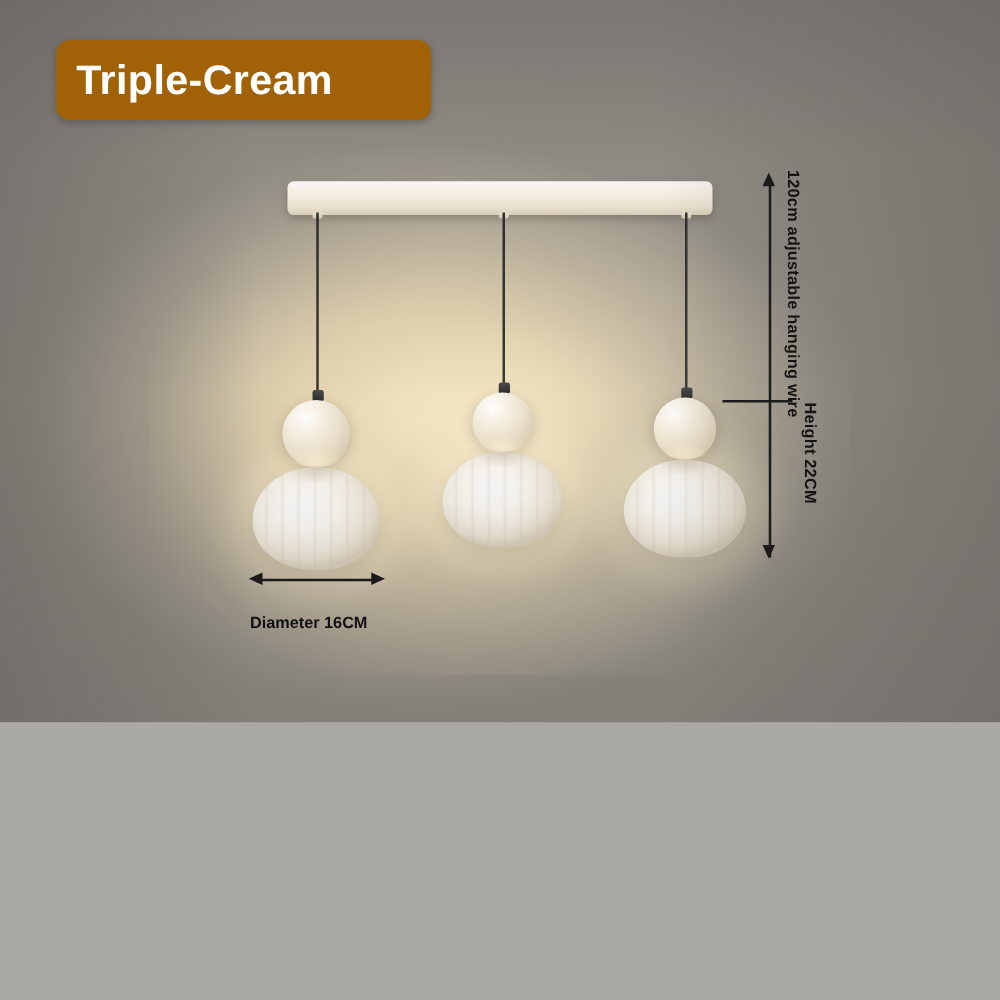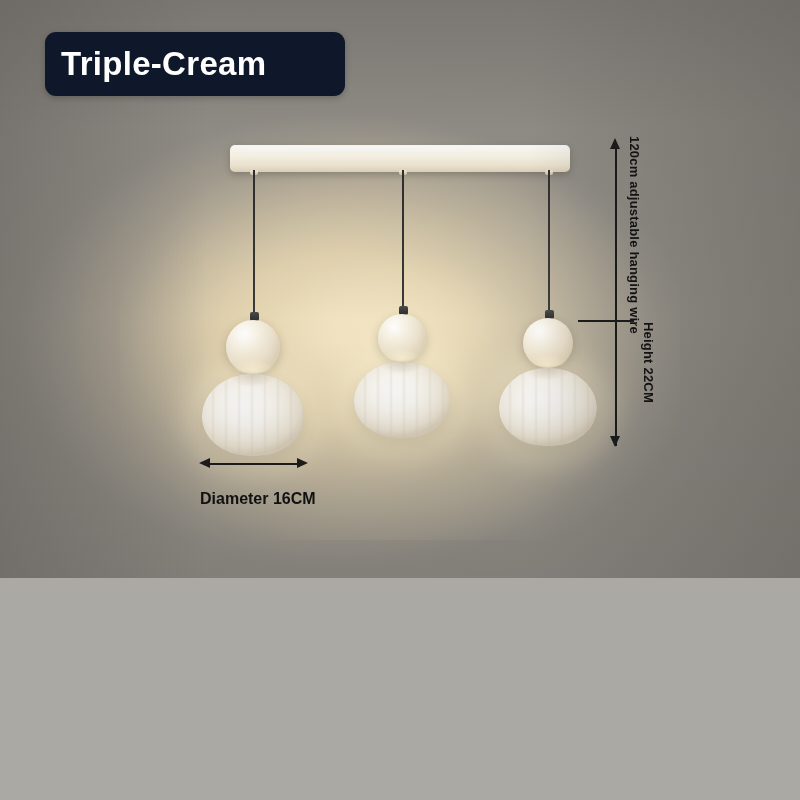--- a/index.html
+++ b/index.html
@@ -142,27 +142,27 @@
     border-top:5.5px solid transparent;border-bottom:5.5px solid transparent;
     border-right:11px solid #1b1b1b;
   }
   .arr-right{
     position:absolute;left:297px;top:458px;width:0;height:0;
     border-top:5.5px solid transparent;border-bottom:5.5px solid transparent;
     border-left:11px solid #1b1b1b;
   }
   .hlabel{
     position:absolute;left:200px;top:490px;
-    font-size:16px;font-weight:bold;color:#111;white-space:nowrap;
+    font-size:13px;font-weight:bold;color:#111;white-space:nowrap;
   }
 
   
   .title-badge{
     position:absolute;left:45px;top:32px;width:300px;height:64px;
-    background:#0f172a;border-radius:11px;
+    background:#a16207;border-radius:11px;
     display:flex;align-items:center;
     box-shadow:0 2px 6px rgba(0,0,0,0.22);
   }
   .title-badge span{
     color:#ffffff;font-size:33px;font-weight:bold;
     padding-left:16px;letter-spacing:.3px;
   }
 
   
   .spec-panel{

